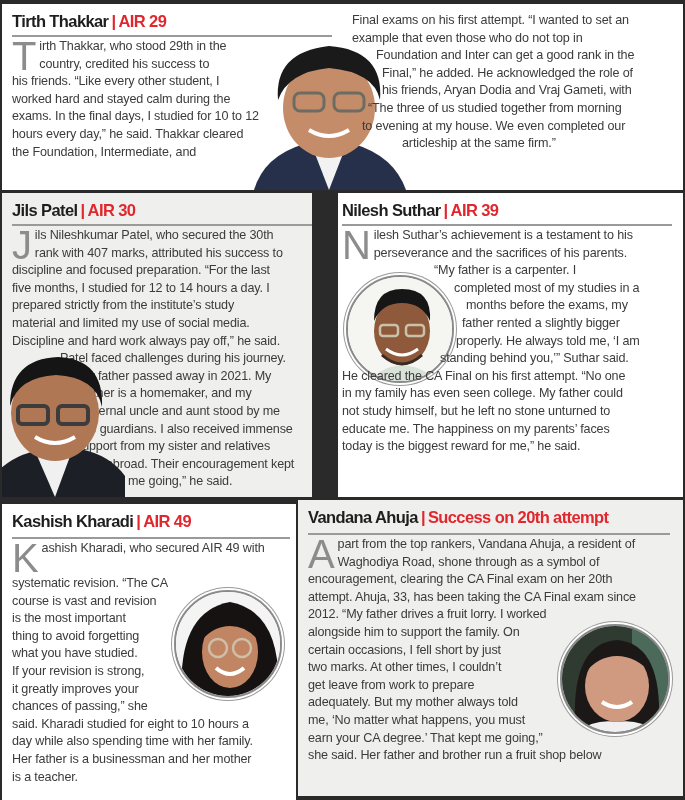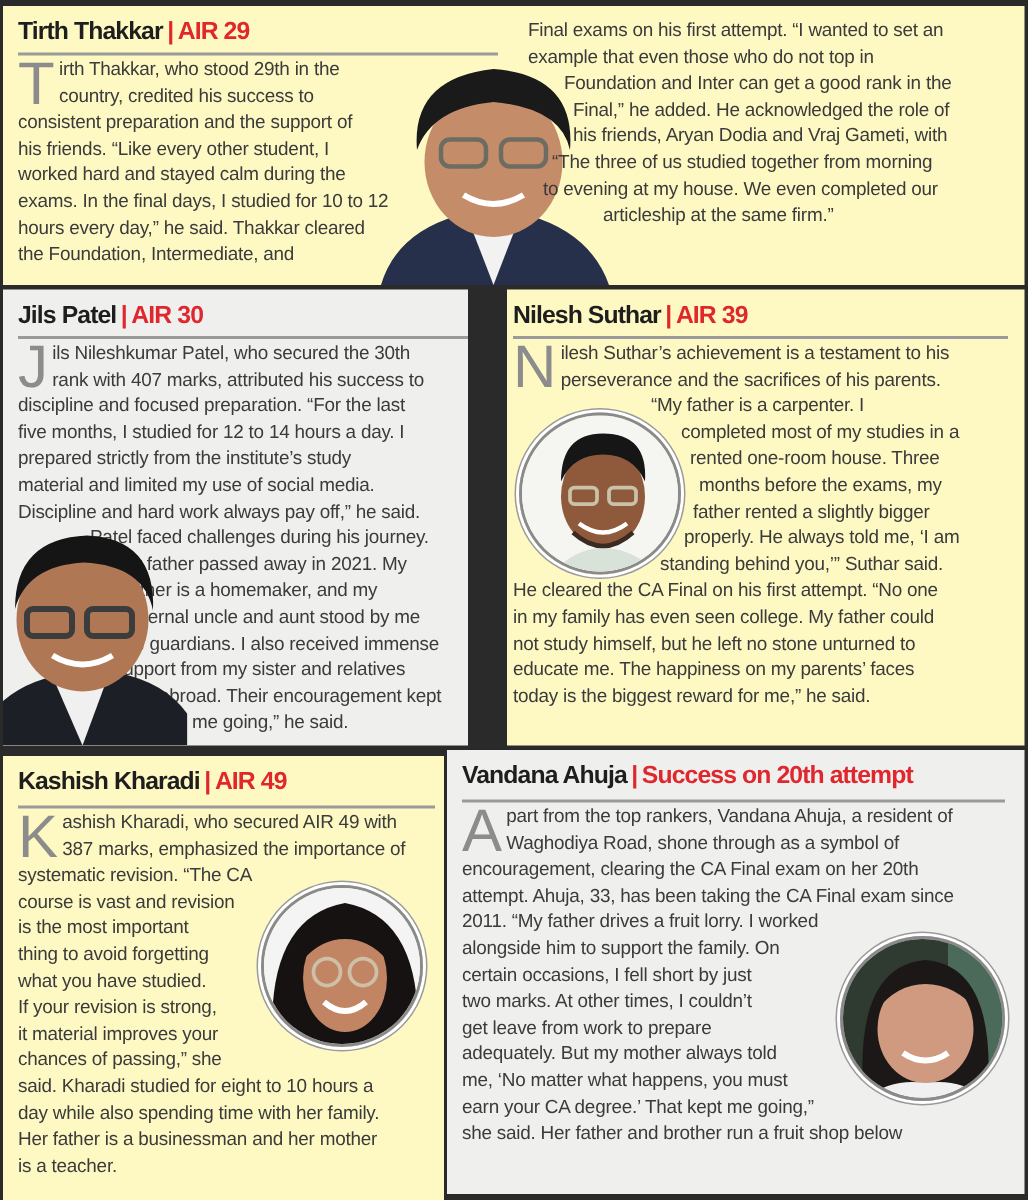--- a/index.html
+++ b/index.html
@@ -1,20 +1,20 @@
 <!DOCTYPE html>
 <html><head>
 <meta charset="utf-8">
 <style>
   * { box-sizing: border-box; margin: 0; padding: 0; }
   html, body { width: 685px; height: 800px; overflow: hidden; background: #2a2a2a; }
   body { position: relative; font-family: "Liberation Sans", sans-serif; color: #3a3a3a; }
   .frame { position: absolute; left: 0; top: 0; width: 685px; height: 800px; background: #2a2a2a; }
   .panel { position: absolute; overflow: hidden; }
-  .white { background: #fef9c3; }
+  .white { background: #ffffff; }
   .grey { background: #efefed; }
   .hdr { position: absolute; left: 10px; top: 8px; font-family: "Liberation Sans", sans-serif; font-weight: bold; font-size: 16.5px; letter-spacing: -0.6px; color: #1e1e1e; white-space: nowrap; }
   .hdr .sep { color: #e0272e; margin: 0 3px; }
   .hdr .air { color: #e0272e; }
   .rule { position: absolute; left: 10px; height: 1.5px; background: #9a9a9a; }
   .body-text { position: absolute; font-size: 12.6px; line-height: 17.6px; color: #3b3b3b; letter-spacing: -0.15px; }
   .line { display: block; white-space: nowrap; }
   .drop { float: left; font-family: "Liberation Sans", sans-serif; font-size: 40px; line-height: 34px; color: #8c8c8c; margin: 1px 3px 0 0; font-weight: normal; }
   .photo { position: absolute; overflow: hidden; }
   .circ { border-radius: 50%; border: 2px solid #8a8a8a; box-shadow: 0 0 0 2px #fff, 0 0 0 3px #9a9a9a; }
@@ -26,21 +26,20 @@
 
   <div class="panel white" style="left:2px; top:4px; width:681px; height:186px;">
     <div class="hdr">
       <span>Tirth Thakkar</span><span class="sep">|</span><span class="air">AIR 29</span>
     </div>
     <div class="rule" style="top:31px; width:320px;"></div>
     <div class="body-text" style="left:10px; top:34px; width:290px;">
       <span class="drop">T</span>
       <span class="line">irth Thakkar, who stood 29th in the</span>
       <span class="line">country, credited his success to</span>
-      <span class="line" style="clear:left">consistent preparation and the support of</span>
       <span class="line">his friends. “Like every other student, I</span>
       <span class="line">worked hard and stayed calm during the</span>
       <span class="line">exams. In the final days, I studied for 10 to 12</span>
       <span class="line">hours every day,” he said. Thakkar cleared</span>
       <span class="line">the Foundation, Intermediate, and</span>
     </div>
     <div class="photo" style="left:232px; top:34px; width:190px; height:152px;">
       <svg width="190" height="152" viewBox="0 0 190 152">
         <path d="M20 152 Q30 118 70 106 L120 106 Q160 118 172 152 Z" fill="#26304a"></path>
         <path d="M78 108 L95 152 L112 108 Z" fill="#f2f2f2"></path>
@@ -115,21 +114,20 @@
         <path d="M38 72 Q54 84 70 72" stroke="#fff" stroke-width="3" fill="none"></path>
         <path d="M34 78 Q54 96 74 78" stroke="#3a2a22" stroke-width="3" fill="none"></path>
       </svg>
     </div>
     <div class="body-text" style="left:4px; top:34px; width:338px;">
       <span class="drop">N</span>
       <span class="line">ilesh Suthar’s achievement is a testament to his</span>
       <span class="line">perseverance and the sacrifices of his parents.</span>
       <span class="line" style="clear:left; padding-left:92px">“My father is a carpenter. I</span>
       <span class="line" style="padding-left:112px">completed most of my studies in a</span>
-      <span class="line" style="padding-left:118px">rented one-room house. Three</span>
       <span class="line" style="padding-left:124px">months before the exams, my</span>
       <span class="line" style="padding-left:120px">father rented a slightly bigger</span>
       <span class="line" style="padding-left:114px">properly. He always told me, ‘I am</span>
       <span class="line" style="padding-left:98px">standing behind you,’” Suthar said.</span>
       <span class="line">He cleared the CA Final on his first attempt. “No one</span>
       <span class="line">in my family has even seen college. My father could</span>
       <span class="line">not study himself, but he left no stone unturned to</span>
       <span class="line">educate me. The happiness on my parents’ faces</span>
       <span class="line">today is the biggest reward for me,” he said.</span>
     </div>
@@ -147,28 +145,27 @@
         <ellipse cx="54" cy="60" rx="28" ry="36" fill="#c28563"></ellipse>
         <path d="M26 48 Q30 22 54 20 Q78 22 82 48 Q70 34 54 34 Q38 34 26 48 Z" fill="#161212"></path>
         <circle cx="42" cy="56" r="9" fill="none" stroke="#cdbfa8" stroke-width="2.5"></circle>
         <circle cx="66" cy="56" r="9" fill="none" stroke="#cdbfa8" stroke-width="2.5"></circle>
         <path d="M40 76 Q54 88 68 76" stroke="#fff" stroke-width="4" fill="none"></path>
       </svg>
     </div>
     <div class="body-text" style="left:10px; top:36px; width:284px;">
       <span class="drop">K</span>
       <span class="line">ashish Kharadi, who secured AIR 49 with</span>
-      <span class="line">387 marks, emphasized the importance of</span>
       <span class="line" style="clear:left">systematic revision. “The CA</span>
       <span class="line">course is vast and revision</span>
       <span class="line">is the most important</span>
       <span class="line">thing to avoid forgetting</span>
       <span class="line">what you have studied.</span>
       <span class="line">If your revision is strong,</span>
-      <span class="line">it material improves your</span>
+      <span class="line">it greatly improves your</span>
       <span class="line">chances of passing,” she</span>
       <span class="line">said. Kharadi studied for eight to 10 hours a</span>
       <span class="line">day while also spending time with her family.</span>
       <span class="line">Her father is a businessman and her mother</span>
       <span class="line">is a teacher.</span>
     </div>
   </div>
 
   <div class="panel grey" style="left:298px; top:500px; width:385px; height:296px;">
     <div class="hdr">
@@ -185,21 +182,21 @@
         <path d="M10 110 Q30 92 55 96 Q80 92 100 110 Z" fill="#f0f0f0"></path>
         <path d="M40 76 Q55 86 70 76" stroke="#fff" stroke-width="4" fill="none"></path>
       </svg>
     </div>
     <div class="body-text" style="left:10px; top:36px; width:375px;">
       <span class="drop">A</span>
       <span class="line">part from the top rankers, Vandana Ahuja, a resident of</span>
       <span class="line">Waghodiya Road, shone through as a symbol of</span>
       <span class="line" style="clear:left">encouragement, clearing the CA Final exam on her 20th</span>
       <span class="line">attempt. Ahuja, 33, has been taking the CA Final exam since</span>
-      <span class="line">2011. “My father drives a fruit lorry. I worked</span>
+      <span class="line">2012. “My father drives a fruit lorry. I worked</span>
       <span class="line">alongside him to support the family. On</span>
       <span class="line">certain occasions, I fell short by just</span>
       <span class="line">two marks. At other times, I couldn’t</span>
       <span class="line">get leave from work to prepare</span>
       <span class="line">adequately. But my mother always told</span>
       <span class="line">me, ‘No matter what happens, you must</span>
       <span class="line">earn your CA degree.’ That kept me going,”</span>
       <span class="line">she said. Her father and brother run a fruit shop below</span>
     </div>
   </div>

